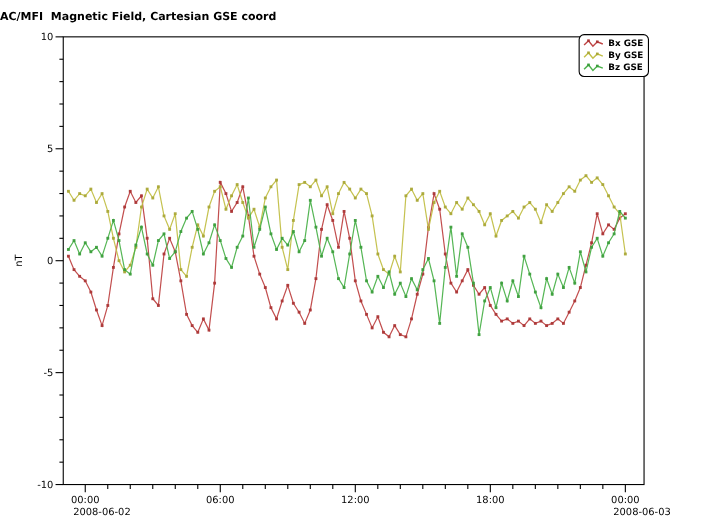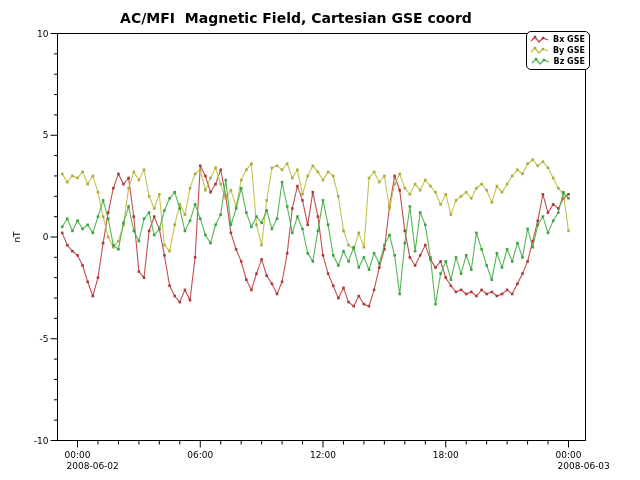--- a/index.html
+++ b/index.html
@@ -2,28 +2,28 @@
 <html><head>
 <meta charset="utf-8">
 <style>
   html,body{margin:0;padding:0;}
   body{
     width:640px;height:480px;overflow:hidden;position:relative;
     background:#ffffff;font-family:"DejaVu Sans","Liberation Sans",sans-serif;
     -webkit-font-smoothing:antialiased;
   }
   .chart-title{
-    position:absolute;left:0;top:10px;width:592px;text-align:center;
-    font-size:14px;font-weight:bold;color:#000;white-space:pre;
+    position:absolute;left:0;top:10px;width:592px;text-align:left;
+    font-size:10px;font-weight:bold;color:#000;white-space:pre;
   }
   #chart-svg{position:absolute;left:0;top:0;}
   .legend{
     position:absolute;left:526px;top:31px;
     background:#fff;border:1px solid #000;border-radius:5px;
-    padding:2px 4px 2px 3px;display:flex;flex-direction:column;gap:0px;align-items:flex-end;
+    padding:2px 4px 2px 3px;display:flex;flex-direction:column;gap:0px;
   }
   .legend-row{display:flex;align-items:center;gap:3px;height:11px;}
   .legend-row .lbl{font-size:8px;font-weight:bold;color:#000;white-space:nowrap;}
   .lg-swatch{display:inline-block;width:20px;height:9px;line-height:0;}
 </style>
 </head>
 <body>
 
 <div class="chart-title">AC/MFI  Magnetic Field, Cartesian GSE coord</div>
 

